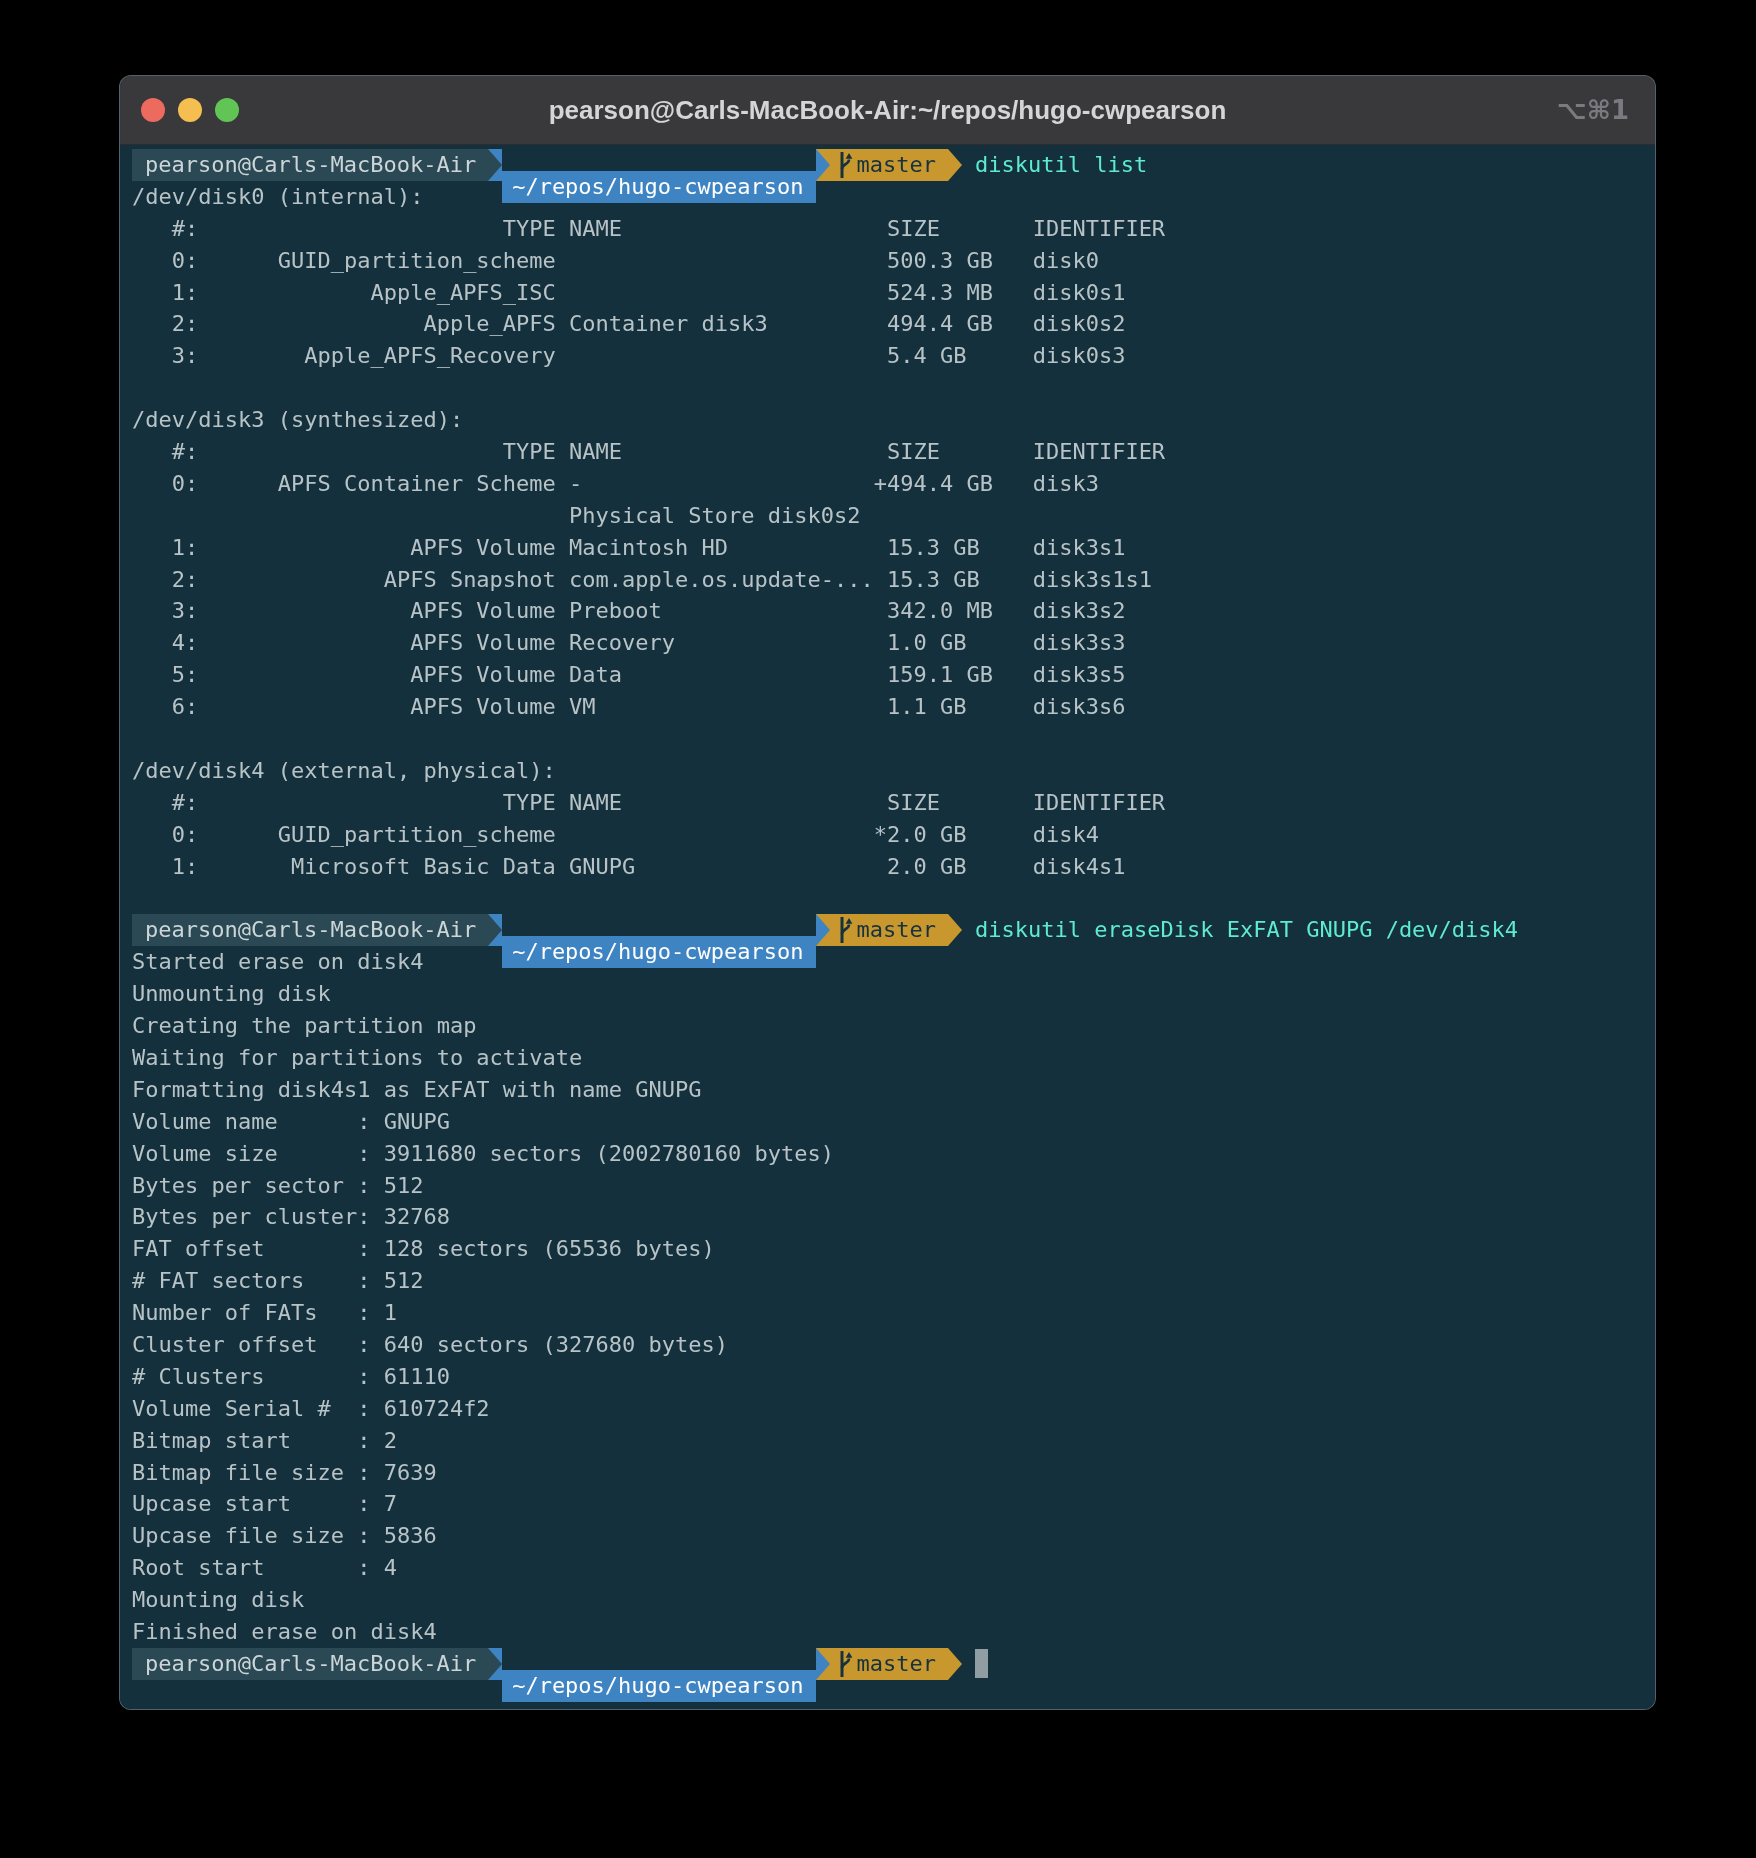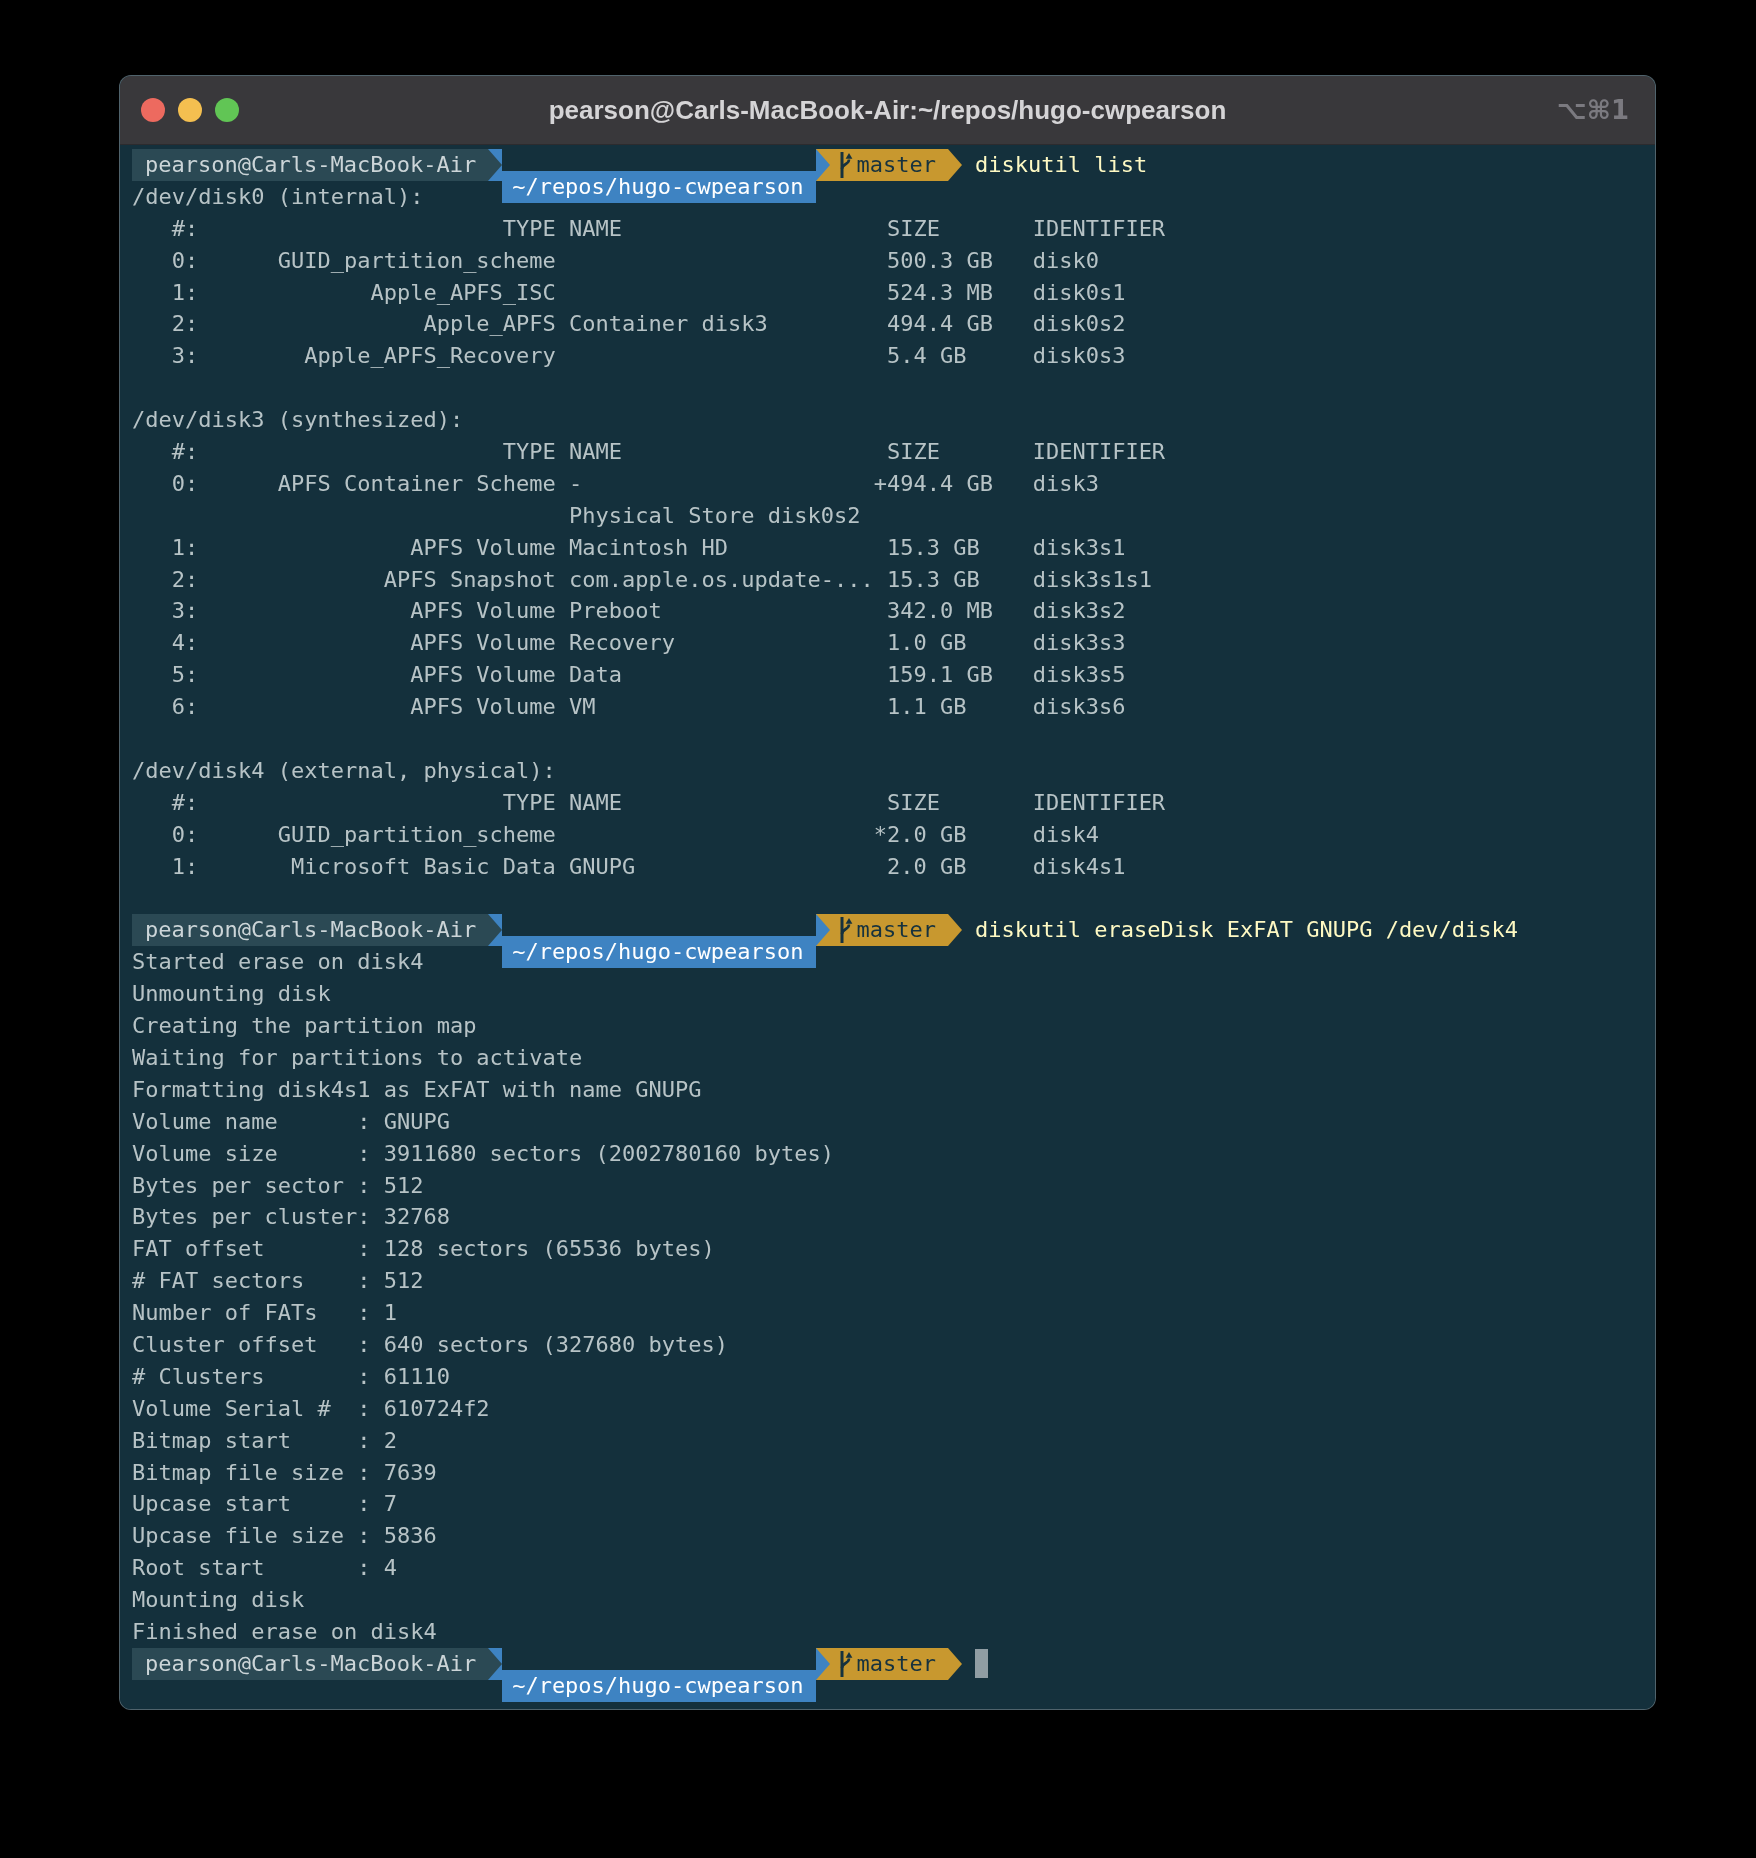--- a/index.html
+++ b/index.html
@@ -48,21 +48,21 @@
   .seg-path { background:#3e83c2; color:#ffffff; padding:0 12px 0 10px;margin-top:44px; }
   .seg-git  { background:#c8982f; color:#16323e; padding:0 12px 0 7px; gap:3px; }
   .arr {
     width:0; height:0; flex:0 0 auto;
     border-top:16px solid transparent; border-bottom:16px solid transparent;
     border-left:14px solid transparent;
   }
   .arr-host-path { border-left-color:#2b4954; border-top-color:#3e83c2; border-bottom-color:#3e83c2; }
   .arr-path-git  { border-left-color:#3e83c2; border-top-color:#c8982f; border-bottom-color:#c8982f; }
   .arr-git-end   { border-left-color:#c8982f; }
-  .cmd { padding-left:13px; white-space:pre; color:#fef9c3; }
+  .cmd { padding-left:13px; white-space:pre; color:#5eead4; }
   .branch-svg { display:block; }
   .cursor {
     width:13px; height:29px; background:#909da3; margin-left:13px;
     display:inline-block; flex:0 0 auto;
   }
 </style>
 </head>
 <body>
 
 <div class="window">

